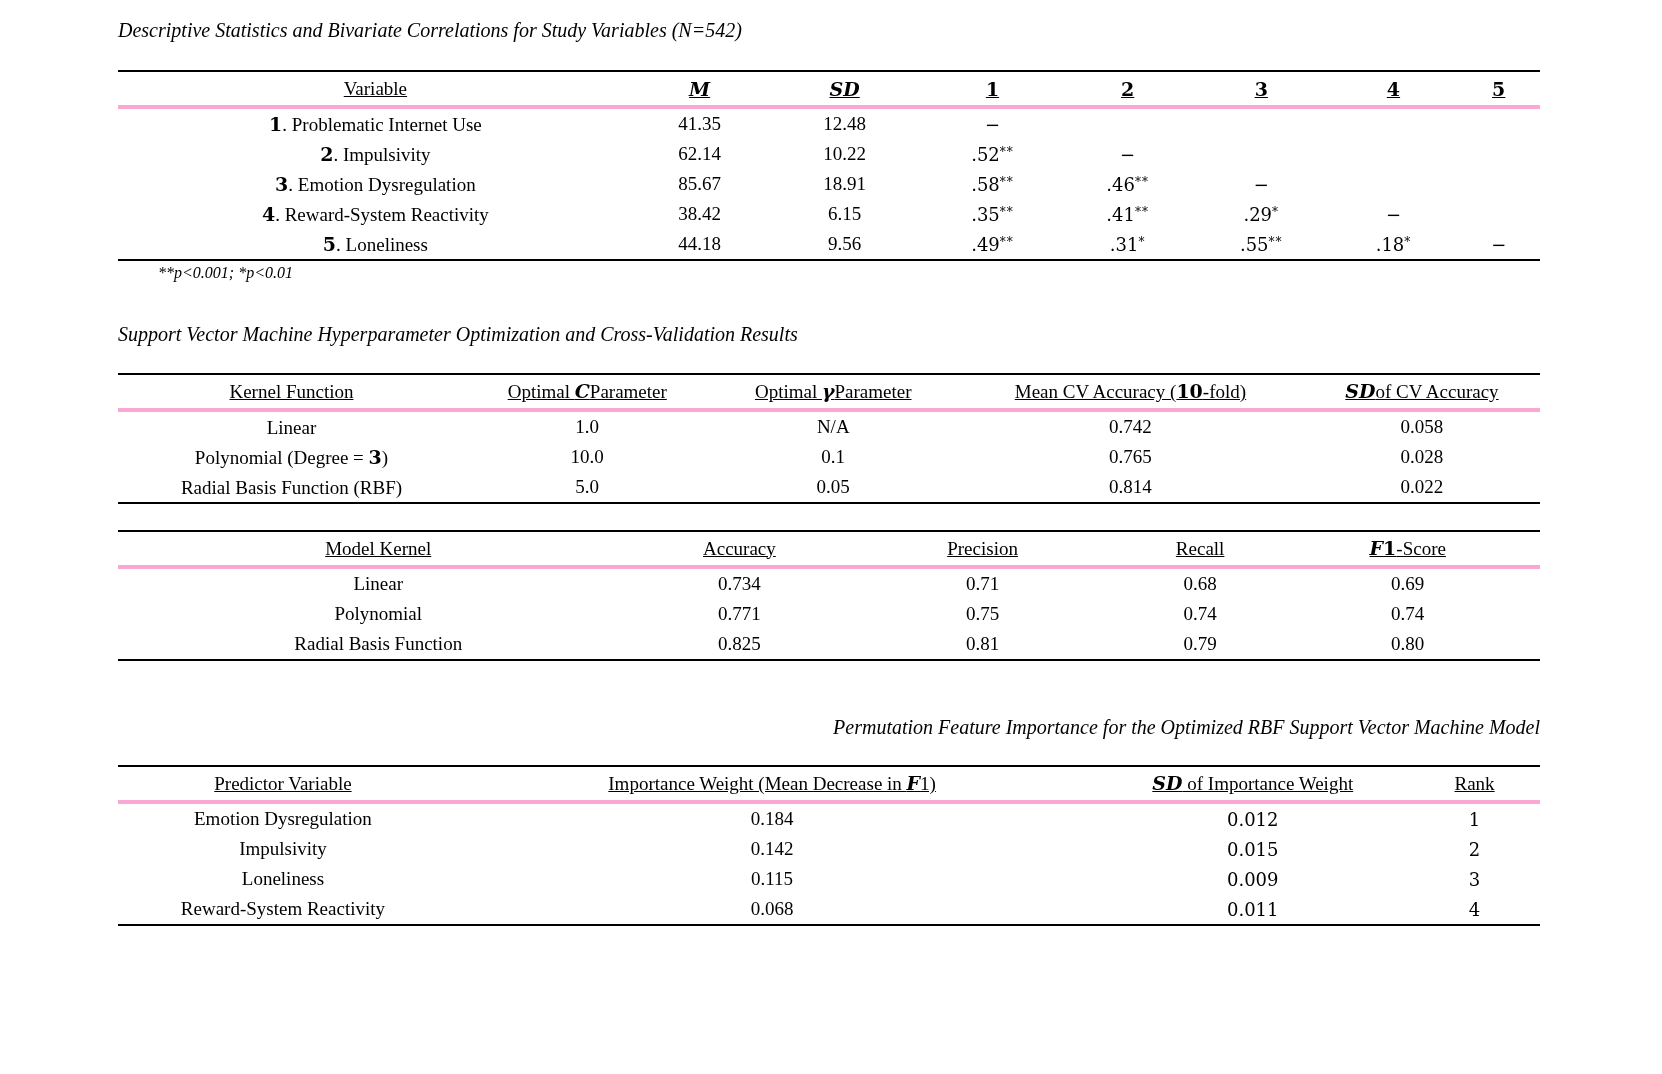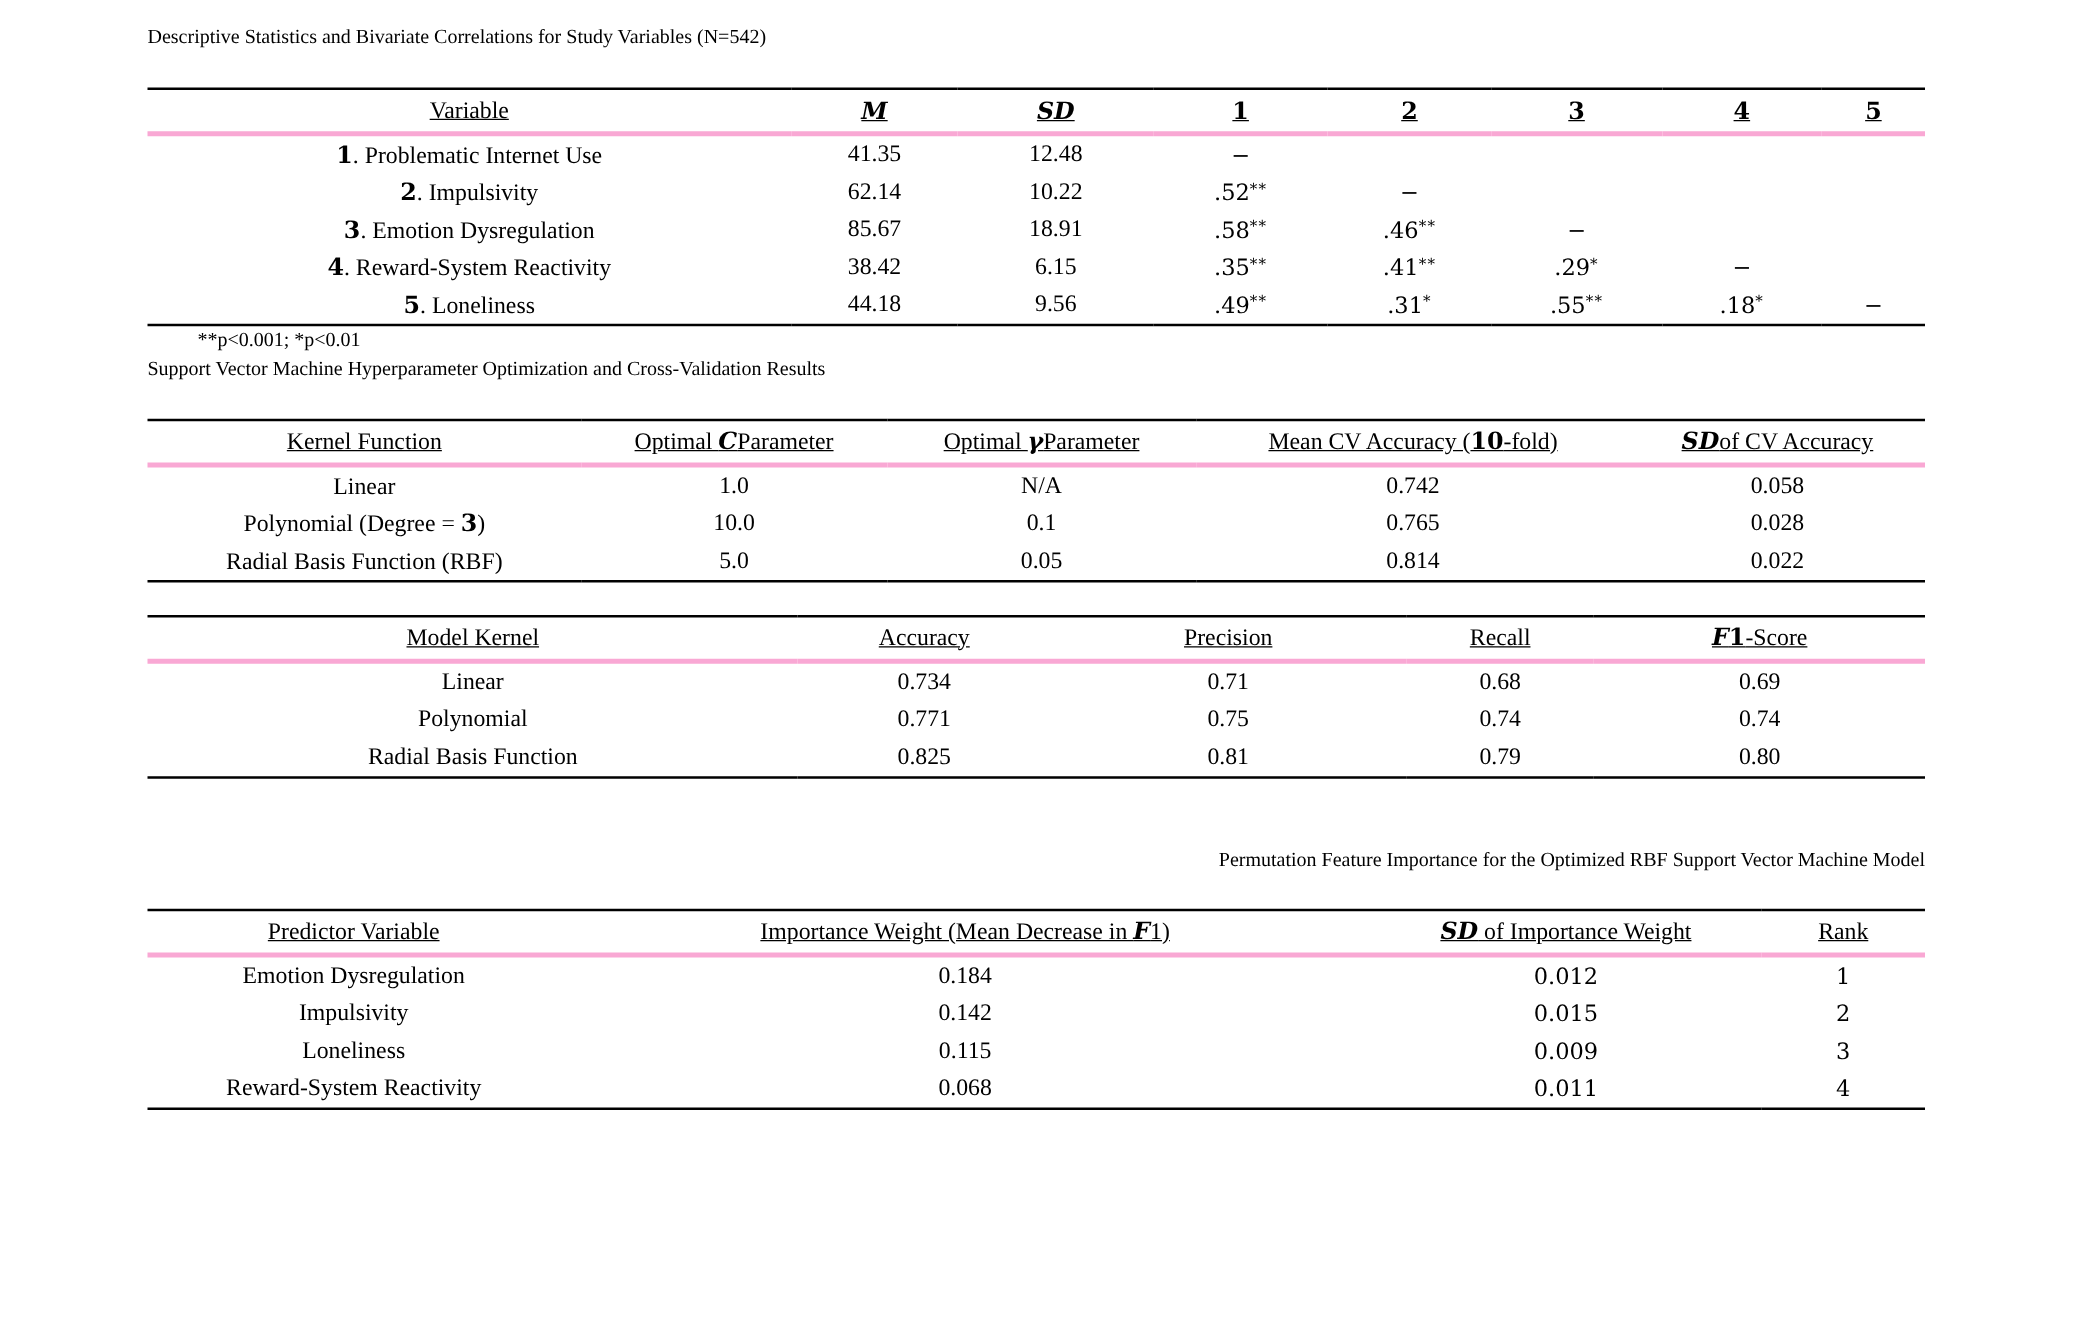--- a/index.html
+++ b/index.html
@@ -1,37 +1,37 @@
 <!DOCTYPE html>
 <html><head>
 <meta charset="utf-8">
 <style>
   html, body { margin:0; padding:0; background:#ffffff; }
   body {
     width:1662px; height:1074px; overflow:hidden;
     font-family:"Liberation Serif", serif; color:#000;
   }
   .page { padding:18px 0 0 118px; width:1422px; }
-  .tbl-title { font-size:16px; line-height:24px; white-space:nowrap; }
+  .tbl-title { font-style:italic; font-size:20px; line-height:24px; white-space:nowrap; }
   table {
     width:1422px; border-collapse:collapse; table-layout:fixed;
     border-top:2px solid #000; border-bottom:2px solid #000;
   }
   td { text-align:center; vertical-align:middle; padding:0; font-size:19px; white-space:nowrap; }
   thead td { border-bottom:4px solid #f9a8d4; height:33px;text-decoration:underline; }
   tbody td { height:30px; }
   .dv  { font-family:"DejaVu Serif", serif; font-size:18px; }
   .b   { font-family:"DejaVu Serif", serif; font-weight:bold; font-style:normal; }
   .bi  { font-family:"DejaVu Serif", serif; font-weight:bold; font-style:italic; }
   .sup { font-size:12px; vertical-align:5px; letter-spacing:1px; }
-  .footnote { font-size:16px; padding:3px 0 0 40px; height:20px; }
+  .footnote { font-style:italic; font-size:16px; padding:3px 0 0 40px; height:20px; }
   .mt-table { margin-top:28px; }
   .mt-table2 { margin-top:27px; }
   .mt-table3 { margin-top:26px; }
-  .mt-title2 { }
+  .mt-title2 { margin-top:38px; }
   .mt-title3 { margin-top:53px; }
   .mt-title4 { margin-top:54px;text-align:right; }
 </style>
 </head>
 <body>
 
 <div class="page">
 
   <div class="tbl-title">Descriptive Statistics and Bivariate Correlations for Study Variables (N=542)</div>
 

